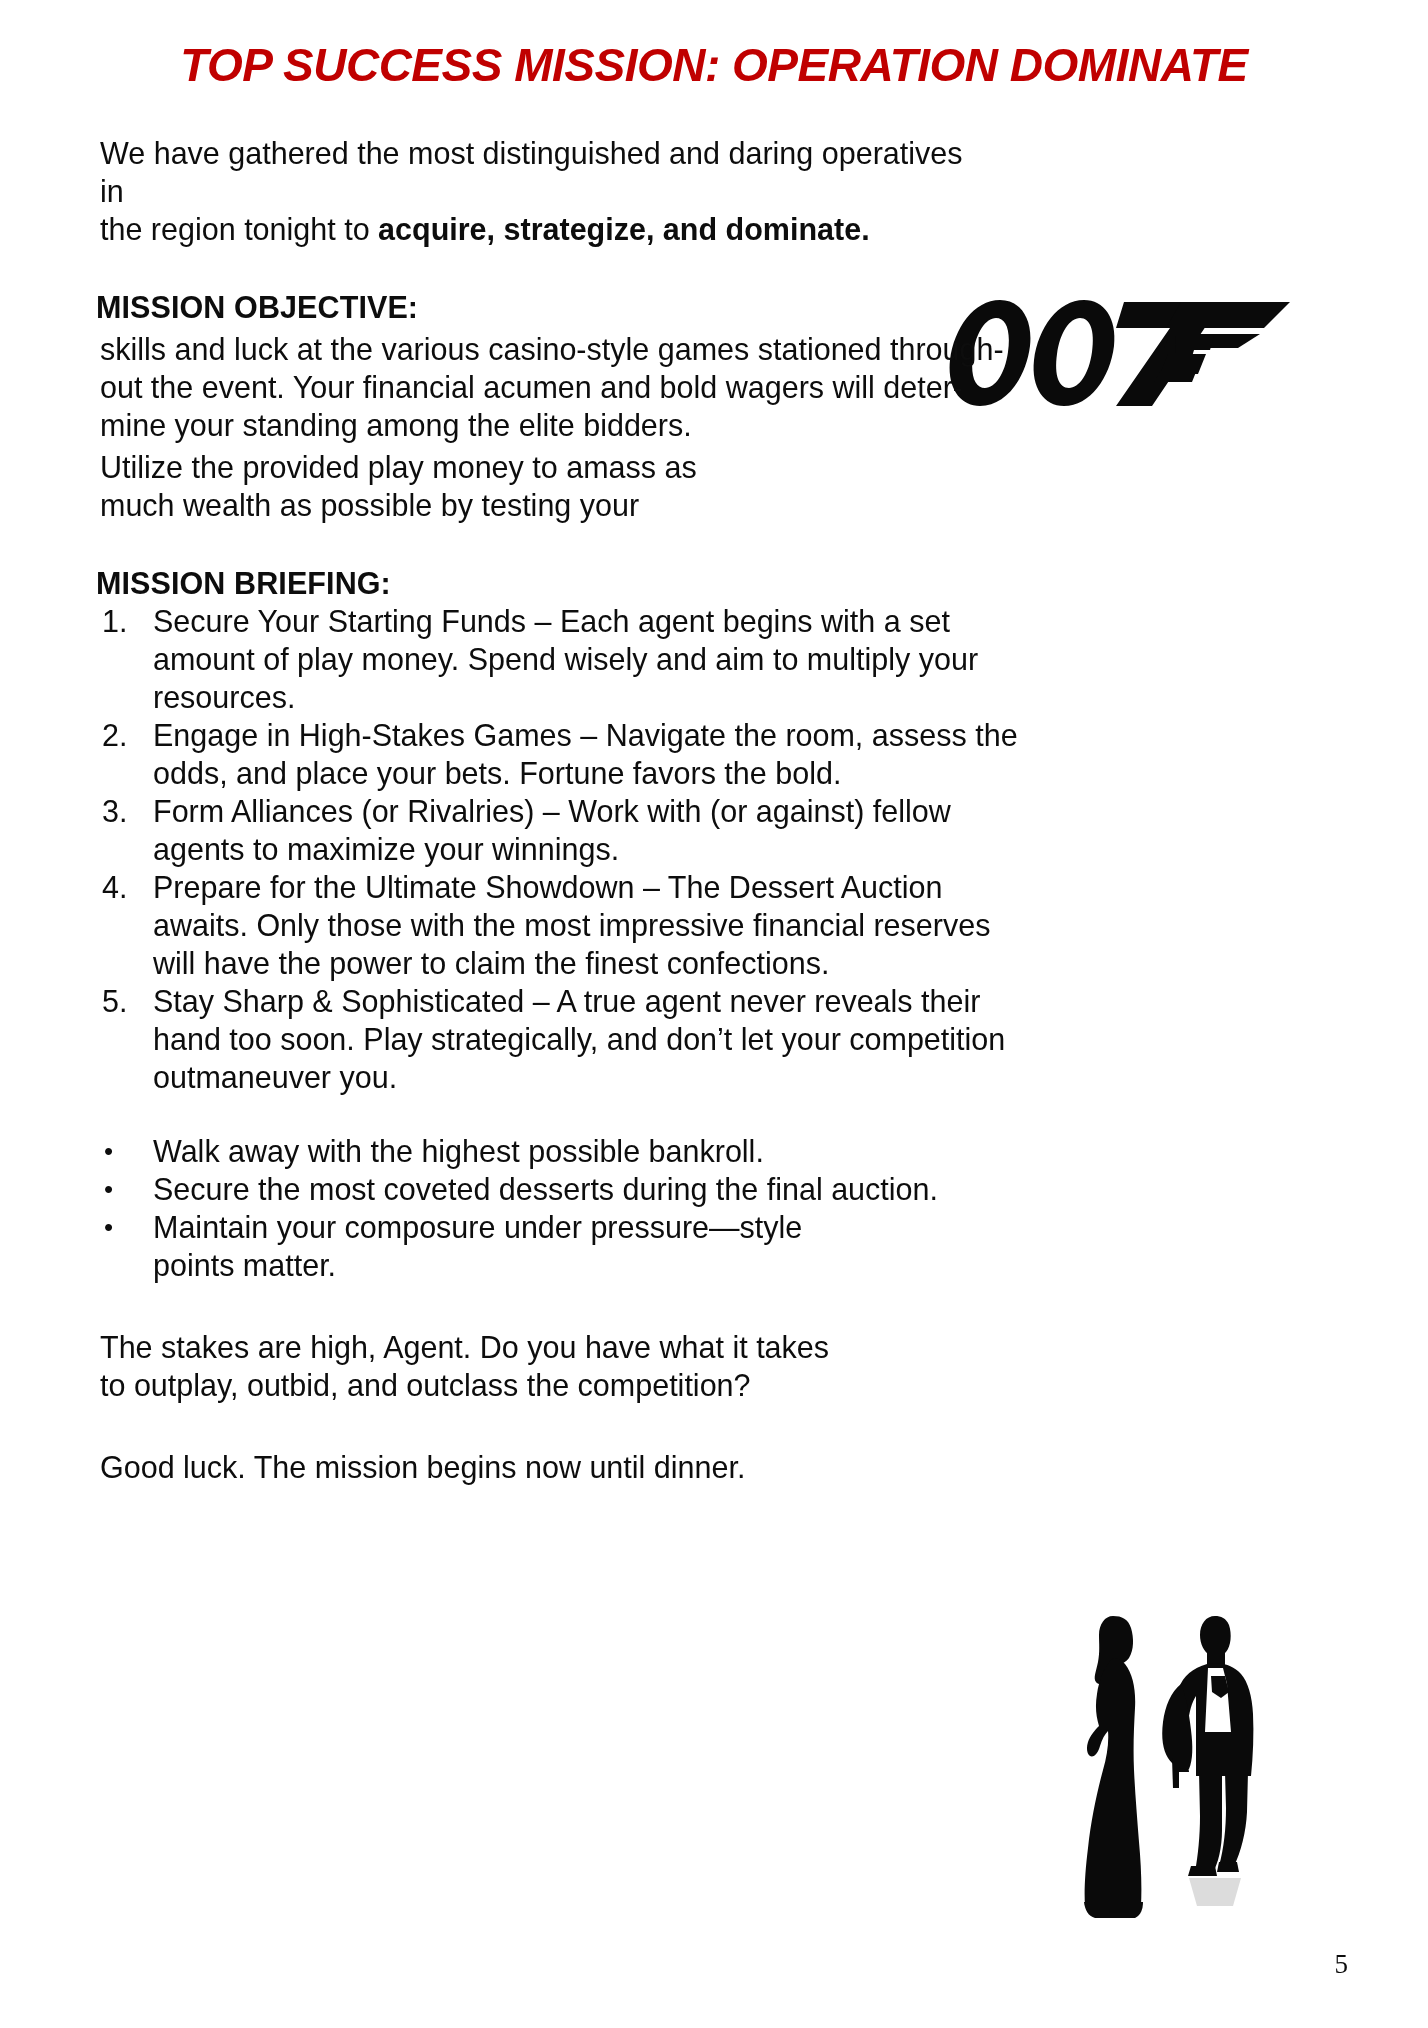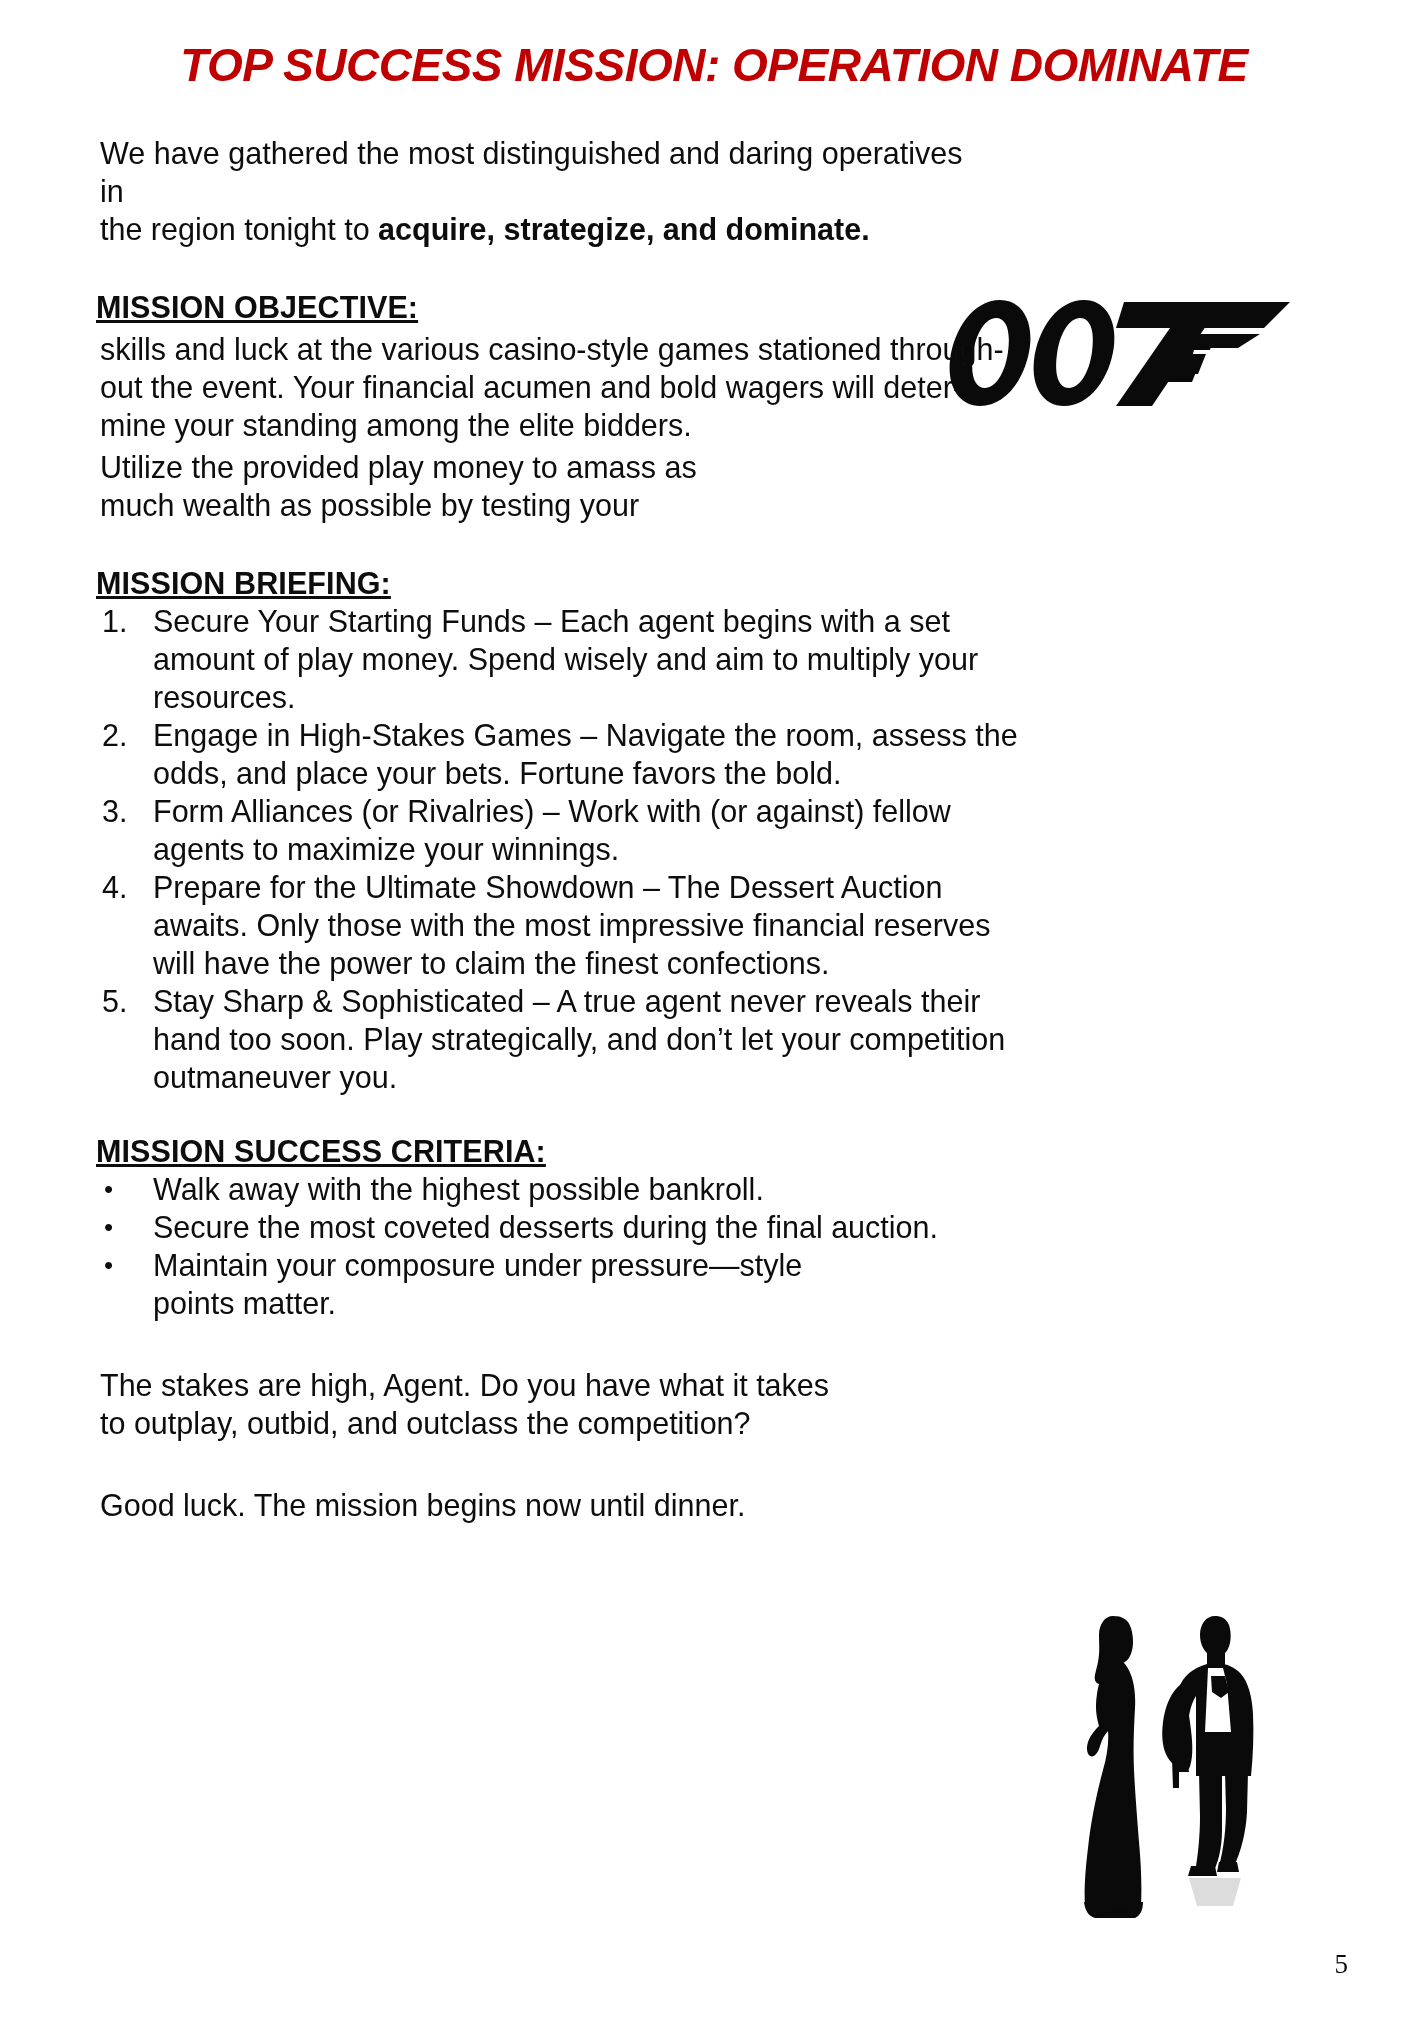--- a/index.html
+++ b/index.html
@@ -57,21 +57,20 @@
   .para.full { width: 930px; }
   .spacer-md { height: 36px; }
   .spacer-lg { height: 40px; }
 
   .section-head {
     margin: 0;
     font-weight: bold;
     font-size: 30.5px;
     line-height: 38px;
     letter-spacing: 0.1px;
-    text-decoration: underline;
   }
 
   b, strong { font-weight: bold; }
 
   
   .objective-narrow { width: 600px; }
 
   
   ol.briefing-list {
     margin: 0;
@@ -215,21 +214,20 @@
         <span>Prepare for the Ultimate Showdown – The Dessert Auction awaits. Only those with the most impressive financial reserves will have the power to claim the finest confections.</span>
       </li>
       <li>
         <span class="num">5.</span>
         <span>Stay Sharp &amp; Sophisticated – A true agent never reveals their hand too soon. Play strategically, and don’t let your competition outmaneuver you.</span>
       </li>
     </ol>
 
     <div class="spacer-md"></div>
 
-    <p class="section-head">MISSION SUCCESS CRITERIA:</p>
 
     <ul class="criteria-list">
       <li>
         <span class="dot">•</span>
         <span>Walk away with the highest possible bankroll.</span>
       </li>
       <li>
         <span class="dot">•</span>
         <span>Secure the most coveted desserts during the final auction.</span>
       </li>

